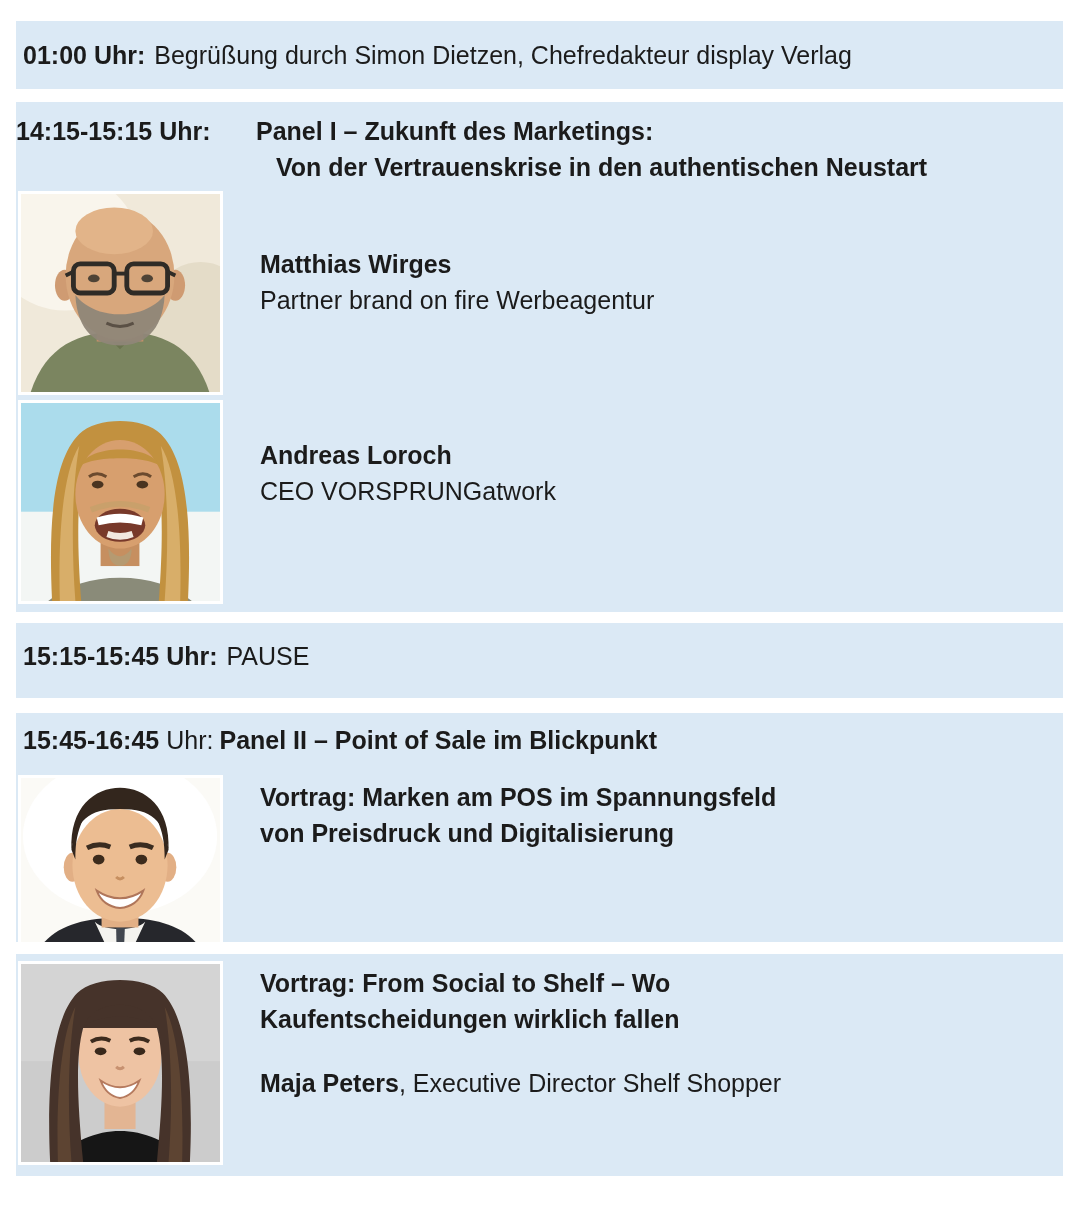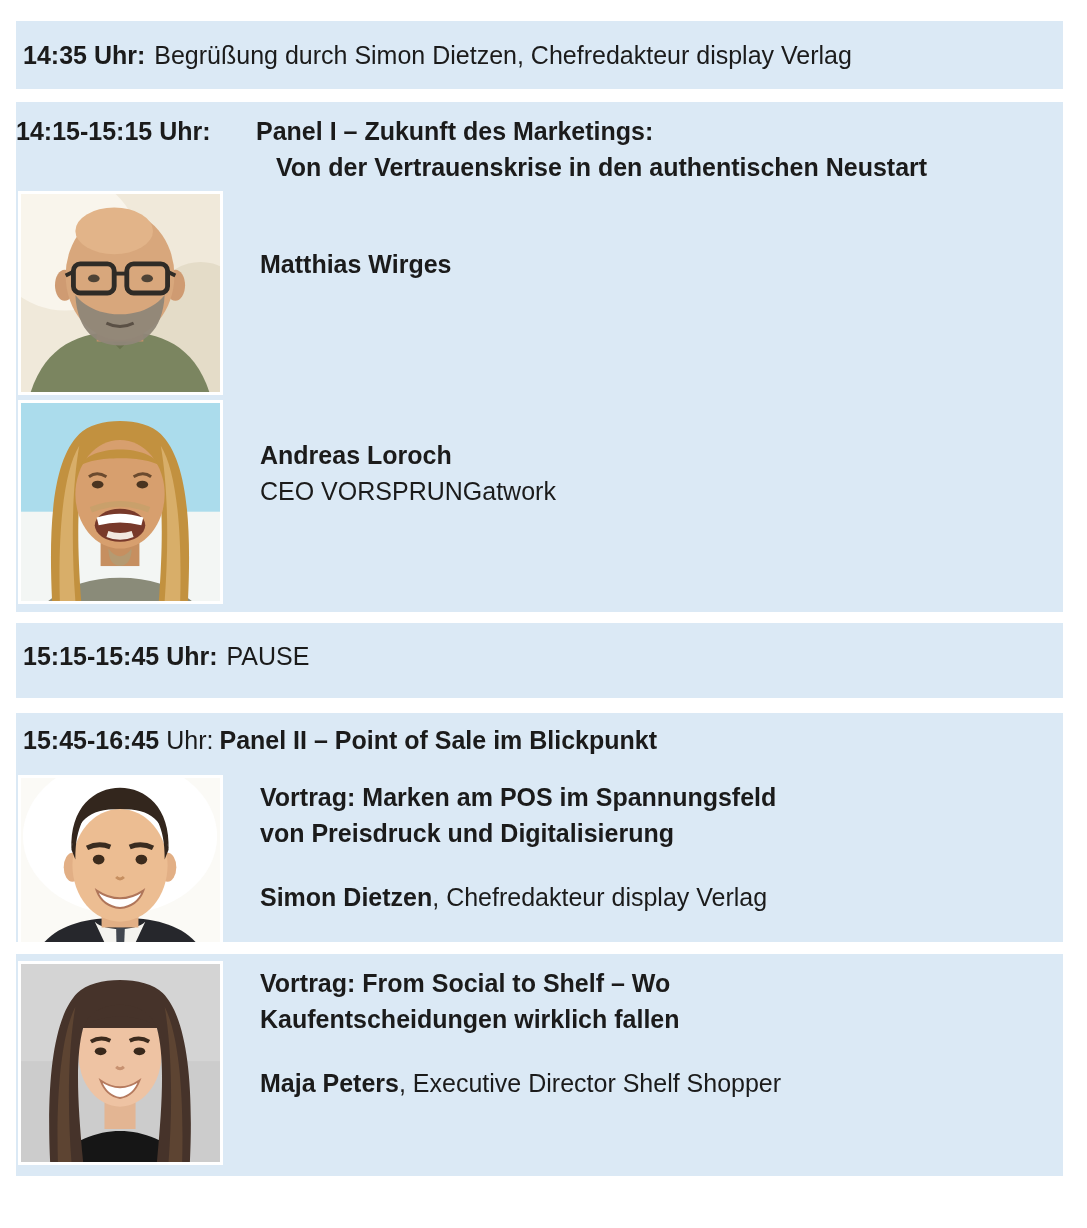--- a/index.html
+++ b/index.html
@@ -50,21 +50,21 @@
   .name-line { margin-top:28px; }
 
   .time-label { margin-right:9px; }
 </style>
 </head>
 <body>
 
 <div class="page">
 
   <section class="block block-opening">
-    <p><span class="b time-label">14:35 Uhr:</span><span>Begrüßung durch Simon Dietzen, Chefredakteur display Verlag</span></p>
+    <p><span class="b time-label">01:00 Uhr:</span><span>Begrüßung durch Simon Dietzen, Chefredakteur display Verlag</span></p>
   </section>
 
   <section class="block block-panel1">
     <div class="hdr-grid">
       <span class="b">14:15-15:15 Uhr:</span>
       <div class="hdr-title b">
         <div>Panel I – Zukunft des Marketings:</div>
         <div class="line2">Von der Vertrauenskrise in den authentischen Neustart</div>
       </div>
     </div>
@@ -88,20 +88,21 @@
           <rect x="109" y="72" width="42" height="30" rx="7" fill="none" stroke="#2f2b26" stroke-width="5"></rect>
           <line x1="96" y1="82" x2="109" y2="82" stroke="#2f2b26" stroke-width="4"></line>
           <line x1="54" y1="80" x2="46" y2="84" stroke="#2f2b26" stroke-width="4"></line>
           <line x1="151" y1="80" x2="159" y2="84" stroke="#2f2b26" stroke-width="4"></line>
           <ellipse cx="75" cy="87" rx="6" ry="4" fill="#4e4336"></ellipse>
           <ellipse cx="130" cy="87" rx="6" ry="4" fill="#4e4336"></ellipse>
         </svg>
       </figure>
       <div class="sp-text mt-name1">
         <div class="b">Matthias Wirges</div>
+        <div>Partner brand on fire Werbeagentur</div>
       </div>
     </div>
 
     <div class="speaker-row row-gap5">
       <figure class="photo">
         <svg viewBox="0 0 205 204" preserveAspectRatio="none">
           <rect width="205" height="204" fill="#f3f6f4"></rect>
           <rect width="205" height="112" fill="#abdcec"></rect>
           <path d="M28 204 C48 188 72 180 102 180 C132 180 156 188 176 204 Z" fill="#8a8b79"></path>
           <path d="M32 204 C28 118 34 58 60 32 C78 14 126 14 144 32 C170 58 176 118 172 204 L142 204 C146 150 146 108 142 84 L62 84 C58 108 58 150 62 204 Z" fill="#c2913F"></path>
@@ -156,21 +157,20 @@
           <path d="M112 71 Q124 66 136 72" stroke="#3a2c20" stroke-width="5" fill="none"></path>
           <ellipse cx="80" cy="84" rx="6" ry="5" fill="#3c2b1c"></ellipse>
           <ellipse cx="124" cy="84" rx="6" ry="5" fill="#3c2b1c"></ellipse>
           <path d="M98 102 Q102 106 106 102" stroke="#c68f60" stroke-width="3" fill="none"></path>
           <path d="M78 116 Q102 132 126 116 Q120 132 102 134 Q84 132 78 116 Z" fill="#ffffff" stroke="#b0765a" stroke-width="2"></path>
         </svg>
       </figure>
       <div class="sp-text mt-talk">
         <div class="b">Vortrag: Marken am POS im Spannungsfeld</div>
         <div class="b">von Preisdruck und Digitalisierung</div>
-        <div class="name-line"><span class="b">Simon Dietzen</span><span>, Chefredakteur display Verlag</span></div>
       </div>
     </div>
   </section>
 
   <section class="block block-talk2">
     <div class="speaker-row">
       <figure class="photo">
         <svg viewBox="0 0 205 204" preserveAspectRatio="none">
           <rect width="205" height="204" fill="#cccccc"></rect>
           <rect width="205" height="100" fill="#d4d4d4"></rect>

